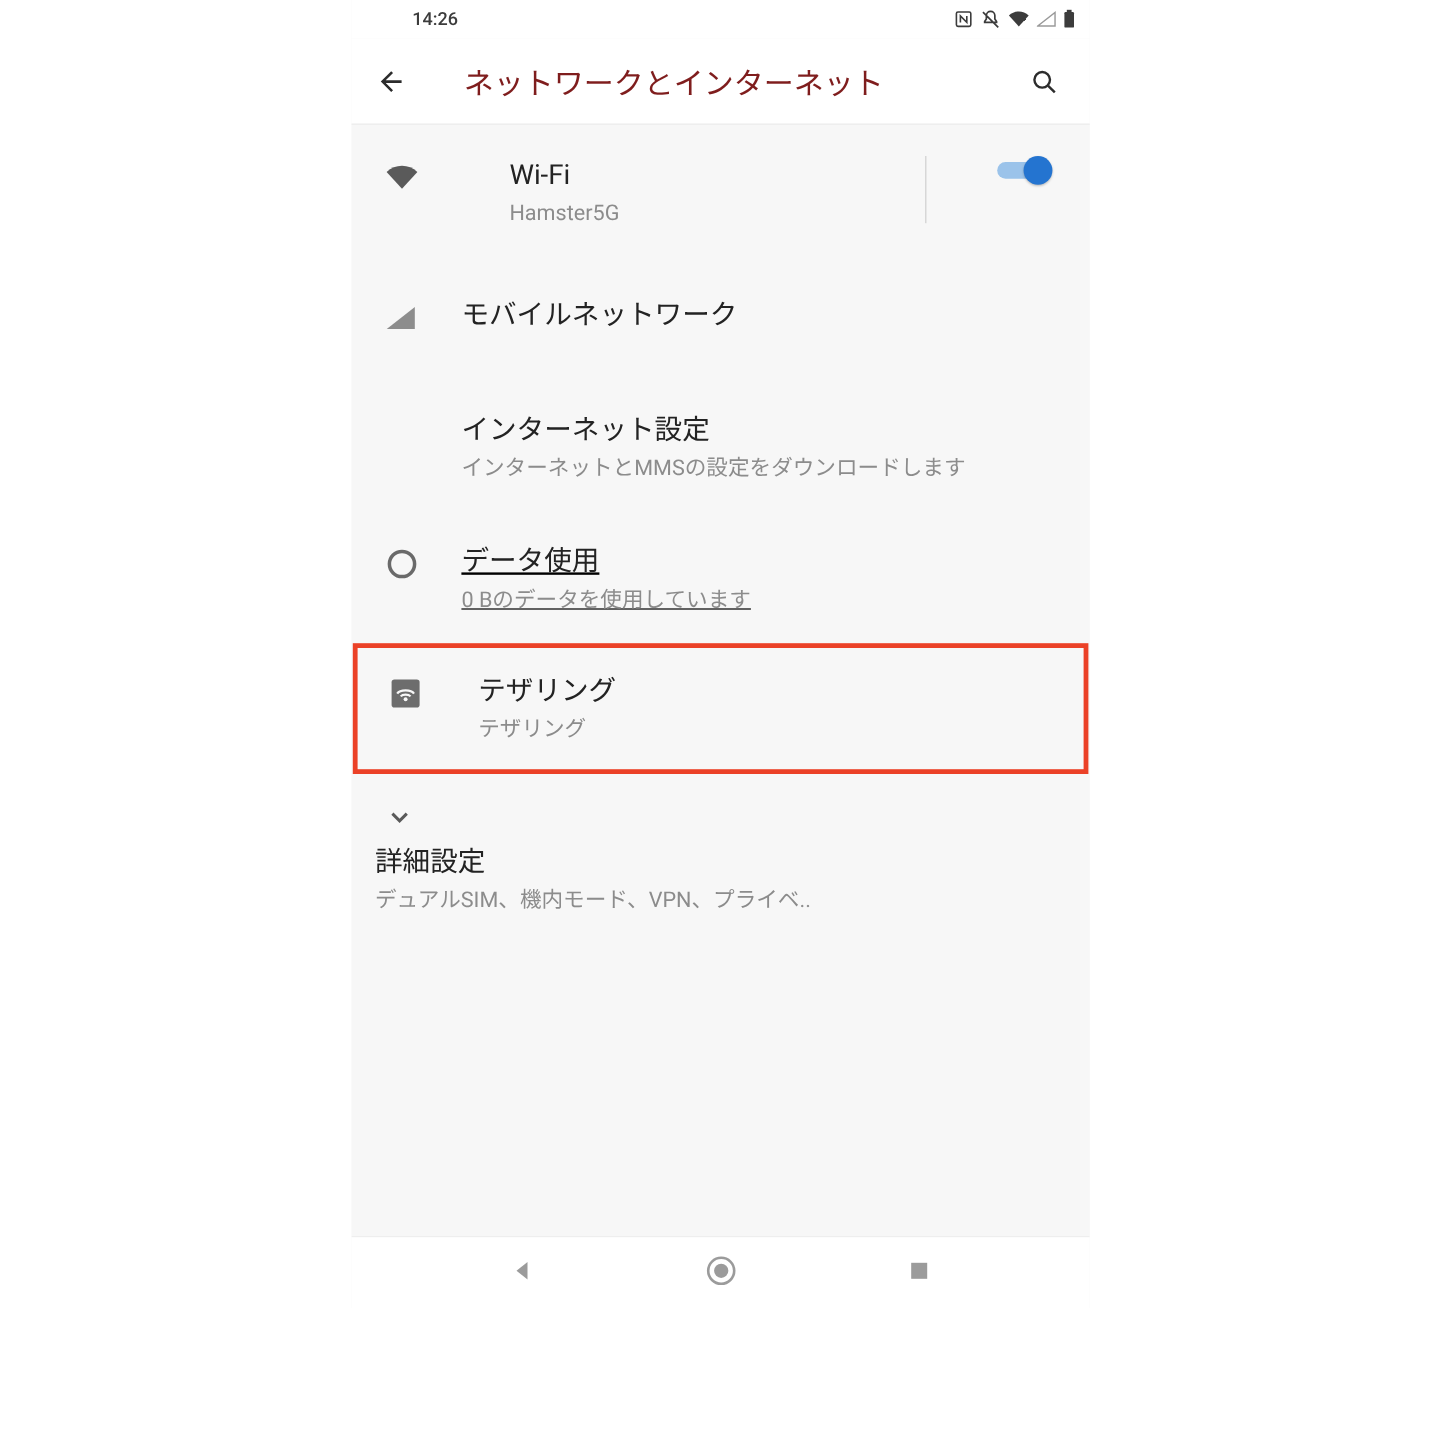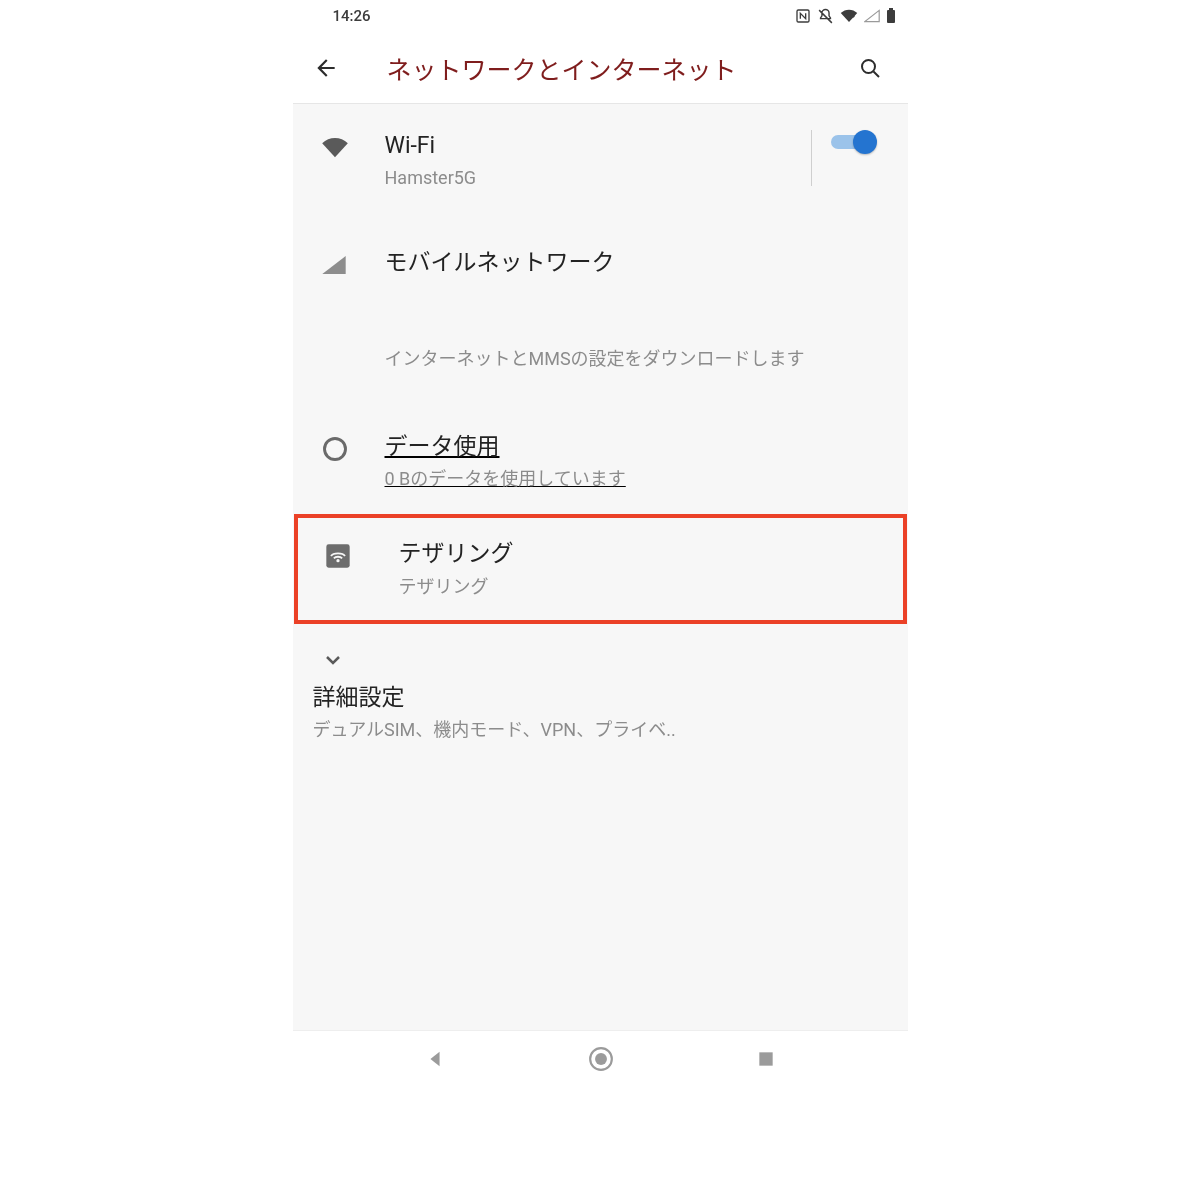--- a/index.html
+++ b/index.html
@@ -24,21 +24,21 @@
     .statusbar {
       height: 32px;
       background: #ffffff;
       display: flex;
       align-items: center;
       padding: 0 12px;
       font-size: 15px;
       color: #3c3c3c;
       font-weight: 500;
     }
-    .statusbar .time { margin-left: 28px; }
+    .statusbar .time { margin-left: 39px; }
     .statusbar .spacer { flex: 1; }
     .statusbar .ico { margin-left: 6px; display:flex; align-items:center; }
     .statusbar svg { display:block; }
 
     .appbar {
       height: 72px;
       background: #ffffff;
       display: flex;
       align-items: center;
       padding: 0 20px;
@@ -63,21 +63,21 @@
       padding-top: 0;
       align-items: center;
       min-height: 40px;
     }
     .item .text-col { flex:1; padding-right: 8px; }
     .item .title-line { font-size: 23px; color: #232323; line-height: 1.4; }
     .item .sub-line { font-size: 18px; color: #8c8c8c; line-height: 1.5; margin-top: 2px; }
     .item.single .icon-col { align-items:center; }
     .item.single .text-col { display:flex; align-items:flex-start; }
 
-    .wifi-item { padding-top: 26px; padding-bottom: 26px; }
+    .wifi-item { padding-top: 26px; padding-bottom: 26px; gap: 40px; }
     .wifi-item .divider-v {
       width:1px; height:56px; background:#cfcfcf;
     }
     .wifi-item .toggle-wrap {
       width: 80px;
       display:flex;
       align-items:center;
       justify-content:center;
     }
     .toggle {
@@ -196,20 +196,21 @@
         </span>
       </div>
       <div class="text-col">
         <div class="title-line">モバイルネットワーク</div>
       </div>
     </div>
 
     <div class="item" style="padding-top:26px;padding-bottom:26px;">
       <div class="icon-col"></div>
       <div class="text-col">
+        <div class="title-line">インターネット設定</div>
         <div class="sub-line">インターネットとMMSの設定をダウンロードします</div>
       </div>
     </div>
 
     <div class="item" style="padding-top:22px;padding-bottom:22px;text-decoration:underline;">
       <div class="icon-col">
         <span>
           <svg width="28" height="28" viewBox="0 0 24 24">
               <circle cx="12" cy="12" r="9" fill="none" stroke="#6a6a6a" stroke-width="2.5"></circle>
               <path d="M12 3 a9 9 0 0 1 0 0" stroke="#6a6a6a"></path>

